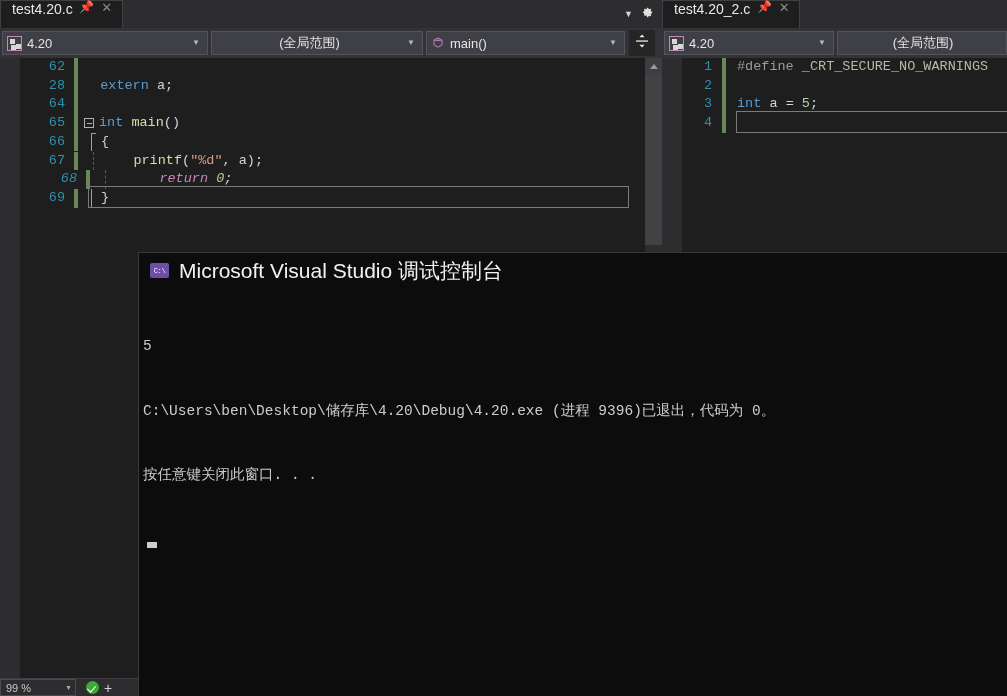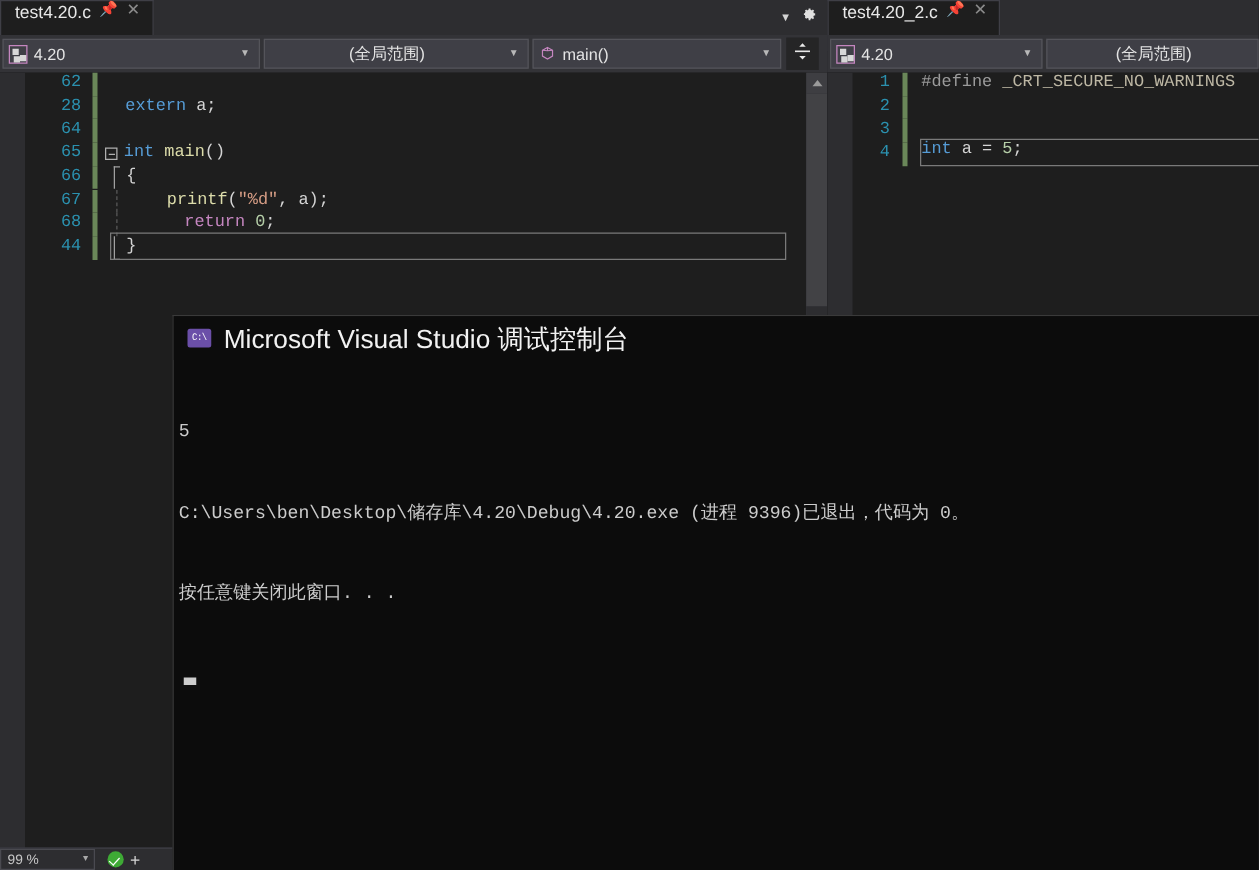--- a/index.html
+++ b/index.html
@@ -474,29 +474,29 @@
             <span class="ltext" style="left:81px;"><span class="k-punct">{</span></span>
           </div>
 
           <div class="line" style="top:93.5px;position:absolute;left:0;right:0;">
             <span class="lnum">67</span>
             <span class="changebar"></span>
             <span class="brace-guide"></span>
             <span class="ltext" style="left:81px;">&nbsp;&nbsp;&nbsp;&nbsp;<span class="k-func">printf</span><span class="k-punct">(</span><span class="k-str">"%d"</span><span class="k-punct">,</span> <span class="k-id">a</span><span class="k-punct">);</span></span>
           </div>
 
-          <div class="line" style="top:112.2px;position:absolute;left:0;right:0;">
+          <div class="line" style="top:112.2px;position:absolute;left:12px;right:0;font-style:italic;">
             <span class="lnum">68</span>
             <span class="changebar"></span>
             <span class="brace-guide"></span>
             <span class="ltext" style="left:81px;">&nbsp;&nbsp;&nbsp;&nbsp;<span class="k-ctrl">return</span> <span class="k-num">0</span><span class="k-punct">;</span></span>
           </div>
 
           <div class="line" style="top:130.9px;position:absolute;left:0;right:0;">
-            <span class="lnum">44</span>
+            <span class="lnum">69</span>
             <span class="changebar"></span>
             <span class="brace-bracket cap-bottom"></span>
             <span class="ltext" style="left:81px;"><span class="k-punct">}</span></span>
           </div>
 
           <div class="current-line-box" style="left:68px; top:128px; width:541px; height:22px;"></div>
         </div>
 
         <div class="vscroll">
           <div class="vscroll-track-bg"></div>
@@ -549,21 +549,21 @@
           </div>
 
           <div class="line" style="top:18.7px;position:absolute;left:0;right:0;">
             <span class="lnum" style="width:30px;">2</span>
             <span class="changebar" style="left:40px;"></span>
           </div>
 
           <div class="line" style="top:37.4px;position:absolute;left:0;right:0;">
             <span class="lnum" style="width:30px;">3</span>
             <span class="changebar" style="left:40px;"></span>
-            <span class="ltext" style="left:55px;margin-top:16px;"><span class="k-type">int</span> <span class="k-id">a</span> <span class="k-punct">=</span> <span class="k-num">5</span><span class="k-punct">;</span></span>
+            <span class="ltext" style="left:55px;"><span class="k-type">int</span> <span class="k-id">a</span> <span class="k-punct">=</span> <span class="k-num">5</span><span class="k-punct">;</span></span>
           </div>
 
           <div class="line" style="top:56.1px;position:absolute;left:0;right:0;">
             <span class="lnum" style="width:30px;">4</span>
             <span class="changebar" style="left:40px;"></span>
           </div>
 
           <div class="current-line-box" style="left:54px; top:53px; width:320px; height:22px;"></div>
         </div>
       </div>

